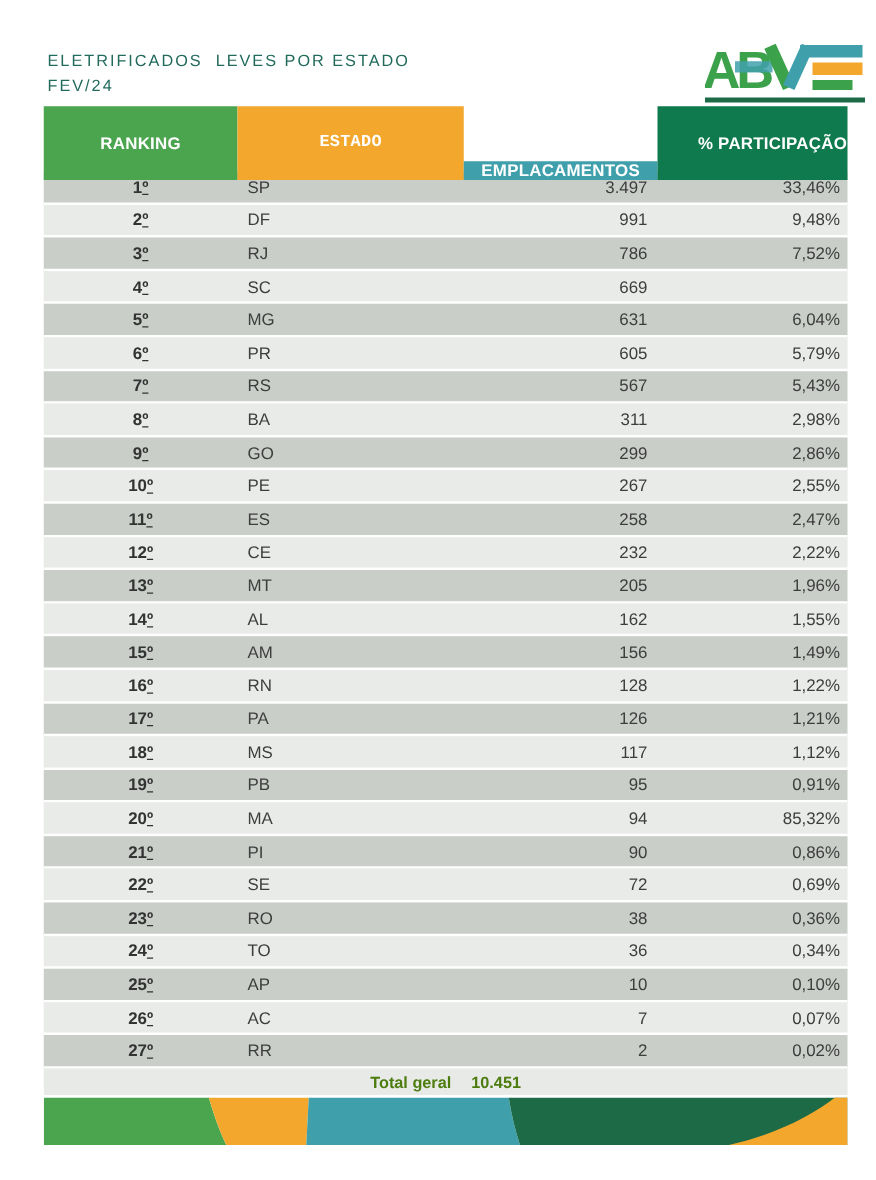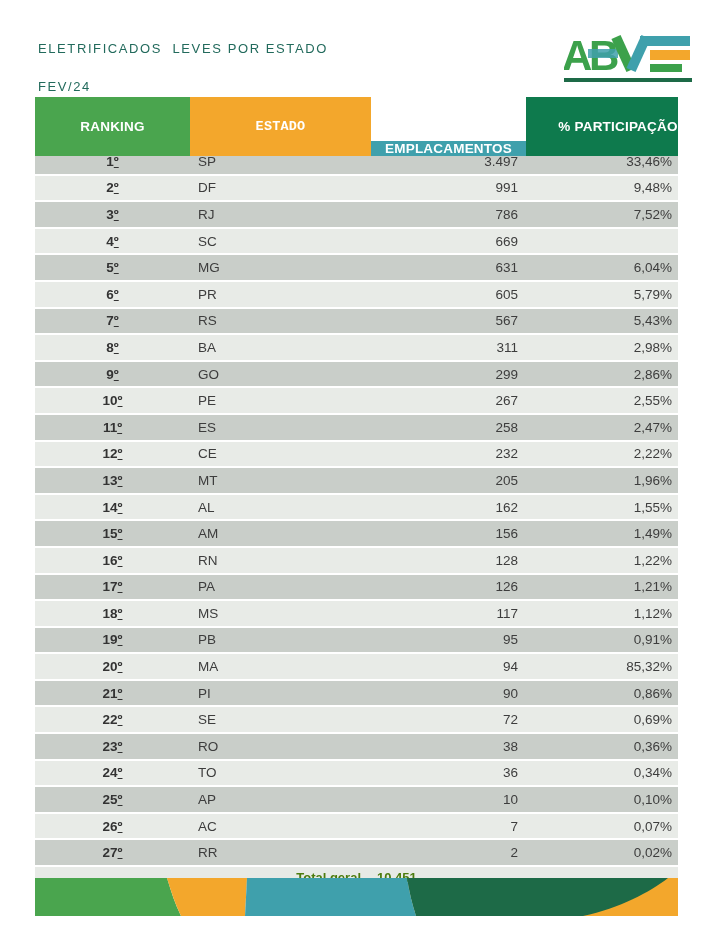--- a/index.html
+++ b/index.html
@@ -4,25 +4,25 @@
 <style>
   html,body { margin:0; padding:0; background:#ffffff; }
   .sheet {
     position:relative; width:701px; height:944px; background:#ffffff;
     font-family:"Liberation Sans", sans-serif; overflow:hidden;
   }
 
   
   .title-block { position:absolute; left:38px; top:40px; color:#226a5c; }
   .title-line1 { font-size:13px; letter-spacing:1.6px; line-height:18px; white-space:pre; }
-  .title-line2 { font-size:13px; letter-spacing:1.6px; line-height:18px; margin-top:20px; }
+  .title-line2 { font-size:13px; letter-spacing:1.6px; line-height:18px; margin-top:2px; }
   .logo-wrap { position:absolute; left:564px; top:34px; width:130px; height:50px; }
 
   
-  .tbl { position:absolute; left:35px; top:97px; width:643px; }
+  .tbl { position:absolute; left:35px; top:85px; width:643px; }
   .thead { display:grid; grid-template-columns:155px 181px 155px 152px; height:48px; }
   .th {
     display:flex; align-items:center; justify-content:center;
     color:#ffffff; font-weight:bold; font-size:13.5px; letter-spacing:0.2px;
   }
   .th.c1 { background:#4aa54e; }
   .th.c2 { background:#f3a72c;font-family:Liberation Mono, monospace; }
   .th.c3 { background:#3fa0ac;margin-top:44px; }
   .th.c4 { background:#0e7a4d;padding-left:32px; }
 

